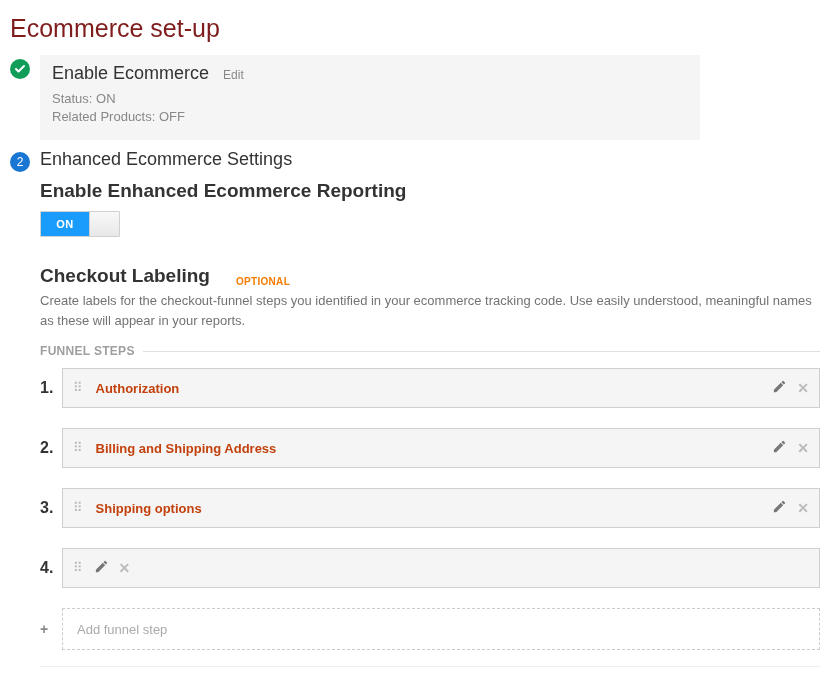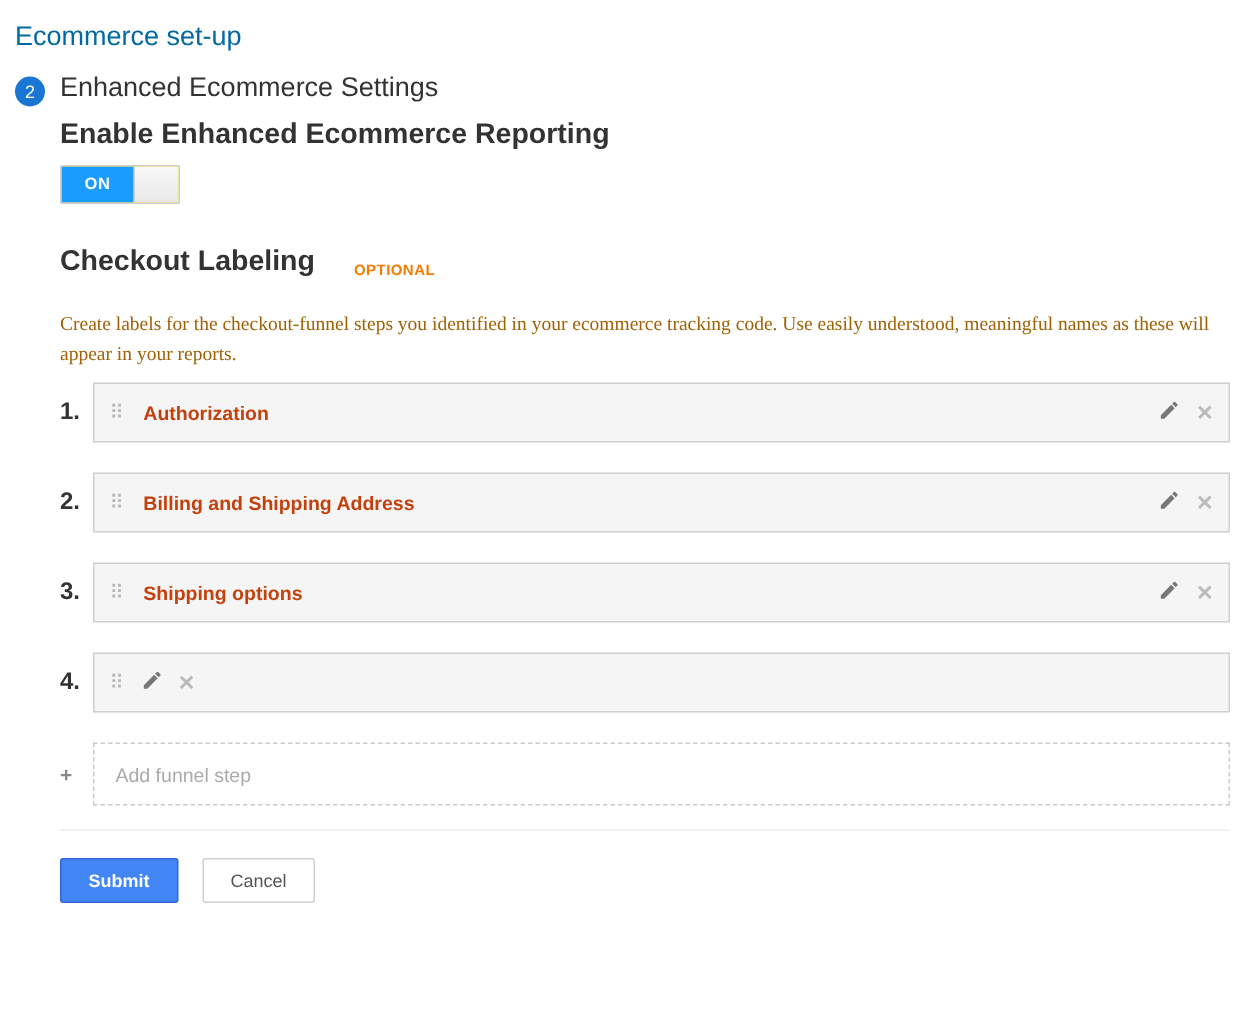--- a/index.html
+++ b/index.html
@@ -8,24 +8,24 @@
     font-family: Arial, Helvetica, sans-serif;
     background: #fff;
     color: #333;
     font-size: 13px;
   }
   .page {
     width: 830px;
     padding: 10px;
   }
   .page-title {
-    font-size: 18px;
+    font-size: 25px;
     font-weight: 400;
     margin: 4px 0 12px 0;
-    color: #0369a1;
+    color: #7f1d1d;
   }
   .step-block {
     display: flex;
     margin-bottom: 8px;
   }
   .step-badge {
     width: 20px;
     height: 20px;
     border-radius: 50%;
     display: flex;
@@ -115,24 +115,23 @@
     gap: 6px;
   }
   .optional-tag {
     font-size: 10px;
     font-weight: bold;
     color: #f57c00;
     letter-spacing: 0.3px;
     margin-left: 20px;
   }
   .checkout-desc {
-    color: #a16207;
+    color: #737373;
     line-height: 1.5;
-    margin-top: 20px;
-    font-family: Liberation Serif, serif;
+    margin-top: 4px;
   }
   .funnel-header {
     display: flex;
     align-items: center;
     margin-top: 14px;
   }
   .funnel-label {
     font-size: 12px;
     color: #9e9e9e;
     letter-spacing: 0.3px;
@@ -255,38 +254,59 @@
     border: 1px solid #d0d0d0;
     color: #555;
   }
 </style>
 </head>
 <body>
 
 <div class="page">
   <h1 class="page-title">Ecommerce set-up</h1>
 
+  <div class="step-block">
+    <div class="step-badge badge-complete">
+      <svg width="12" height="12" viewBox="0 0 24 24" fill="none" stroke="#fff" stroke-width="4" stroke-linecap="round" stroke-linejoin="round">
+          <polyline points="20 6 9 17 4 12"></polyline>
+        </svg>
+    </div>
+    <div class="step1-box">
+      <div class="step-header">
+        <span class="step-title">Enable Ecommerce</span>
+        <span class="edit-link">Edit</span>
+      </div>
+      <div class="step1-details">
+        <div>Status: ON</div>
+        <div>Related Products: OFF</div>
+      </div>
+    </div>
+  </div>
 
   <div class="step-block">
     <div class="step-badge badge-current">2</div>
     <div class="step2-body">
       <div class="step-title">Enhanced Ecommerce Settings</div>
 
       <div class="subheading">Enable Enhanced Ecommerce Reporting</div>
       <div class="toggle">
         <div class="toggle-on">ON</div>
         <div class="toggle-off"></div>
       </div>
 
       <div class="checkout-label-row">
         <span class="subheading" style="margin-top:0">Checkout Labeling</span>
         <span class="optional-tag">OPTIONAL</span>
       </div>
       <div class="checkout-desc">Create labels for the checkout-funnel steps you identified in your ecommerce tracking code. Use easily understood, meaningful names as these will appear in your reports.</div>
 
+      <div class="funnel-header">
+        <span class="funnel-label">FUNNEL STEPS</span>
+        <hr class="funnel-hr">
+      </div>
 
       <div class="funnel-steps" id="funnel-list">
           <div class="funnel-row">
     <div class="funnel-num">1.</div>
     <div class="funnel-input-wrap">
       <div class="drag-handle">⠿</div>
       <input class="funnel-text" value="Authorization" style="">
       <div class="funnel-actions">
         <span class="icon-btn">
           <svg width="15" height="15" viewBox="0 0 24 24" fill="#777">

